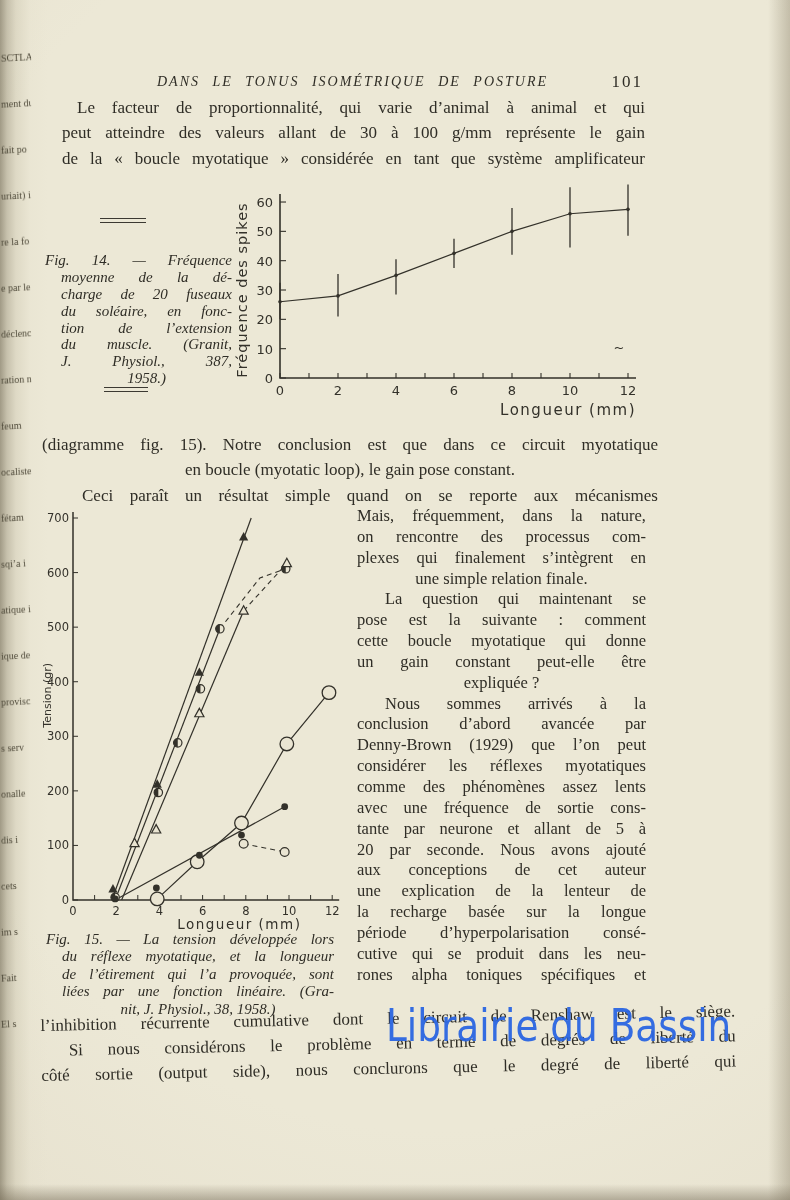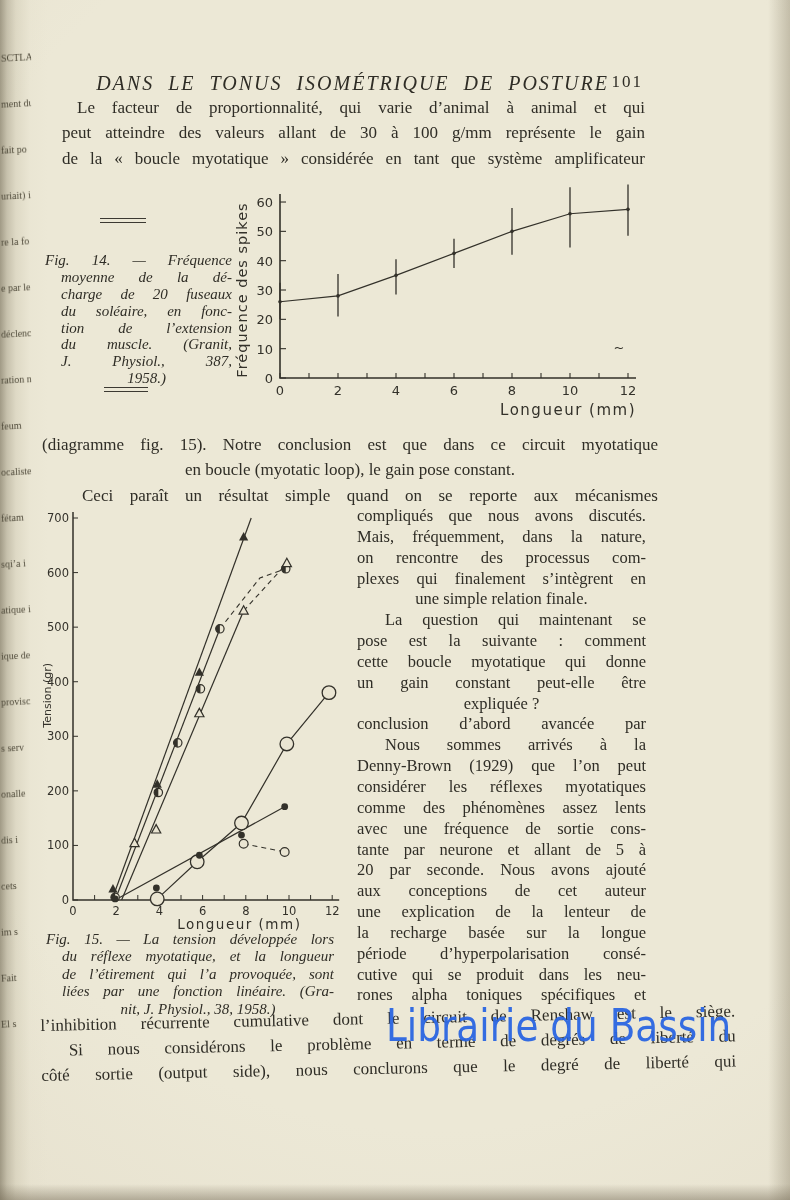--- a/index.html
+++ b/index.html
@@ -11,21 +11,21 @@
         rgba(190,183,158,.30) 16px, rgba(222,216,195,.14) 30px, rgba(234,229,210,0) 48px),
       radial-gradient(125% 95% at 55% 42%, #ece8d6 55%, #e5dfcc 85%, #dcd5bf 100%);}
   .edge-right{position:absolute;right:0;top:0;width:22px;height:100%;
     background:linear-gradient(270deg, rgba(130,120,96,.38), rgba(130,120,96,0))}
   .edge-bottom{position:absolute;left:0;bottom:0;width:100%;height:16px;
     background:linear-gradient(0deg, rgba(110,100,80,.45), rgba(110,100,80,0))}
   .frag{position:absolute;left:1px;width:30px;overflow:hidden;white-space:nowrap;
     font:10px "Liberation Serif",serif;color:#4f4a3a;filter:blur(.7px);
     transform:rotate(-3deg)}
   .hdr{position:absolute;left:60px;top:72px;width:585px;text-align:center}
-  .hdr .t{font-style:italic;font-size:20px;letter-spacing:2px;word-spacing:7px}
+  .hdr .t{font-style:italic;font-size:14px;letter-spacing:2px;word-spacing:7px}
   .hdr .n{position:absolute;right:2px;top:0;font-size:17px;letter-spacing:2px}
   .para{position:absolute}
   .ln{overflow:hidden;text-align:justify}
   .ln::after{content:"";display:inline-block;width:100%}
   .nj{text-align:center}
   .nj::after{display:none}
   .pt{left:62px;top:95px;width:583px}
   .pt .ln{height:25.3px;line-height:25.3px;font-size:17px}
   .pm{left:42px;top:432px;width:616px}
   .pm .ln{height:25.3px;line-height:25.3px;font-size:17px}
@@ -266,32 +266,31 @@
 
   <div class="cap c15">
     <div class="ln">Fig. 15. — La tension développée lors</div>
     <div class="ln hang">du réflexe myotatique, et la longueur</div>
     <div class="ln hang">de l’étirement qui l’a provoquée, sont</div>
     <div class="ln hang">liées par une fonction linéaire. (Gra-</div>
     <div class="ln hang nj">nit, J. Physiol., 38, 1958.)</div>
   </div>
 
   <div class="para rc">
-    <div class="ln">compliqués que nous avons discutés.</div>
     <div class="ln">Mais, fréquemment, dans la nature,</div>
     <div class="ln">on rencontre des processus com-</div>
     <div class="ln">plexes qui finalement s’intègrent en</div>
     <div class="ln nj">une simple relation finale.</div>
     <div class="ln ind4">La question qui maintenant se</div>
     <div class="ln">pose est la suivante : comment</div>
     <div class="ln">cette boucle myotatique qui donne</div>
     <div class="ln">un gain constant peut-elle être</div>
     <div class="ln nj">expliquée ?</div>
+    <div class="ln ind4">Nous sommes arrivés à la</div>
     <div class="ln">conclusion d’abord avancée par</div>
-    <div class="ln ind4">Nous sommes arrivés à la</div>
     <div class="ln">Denny-Brown (1929) que l’on peut</div>
     <div class="ln">considérer les réflexes myotatiques</div>
     <div class="ln">comme des phénomènes assez lents</div>
     <div class="ln">avec une fréquence de sortie cons-</div>
     <div class="ln">tante par neurone et allant de 5 à</div>
     <div class="ln">20 par seconde. Nous avons ajouté</div>
     <div class="ln">aux conceptions de cet auteur</div>
     <div class="ln">une explication de la lenteur de</div>
     <div class="ln">la recharge basée sur la longue</div>
     <div class="ln">période d’hyperpolarisation consé-</div>

